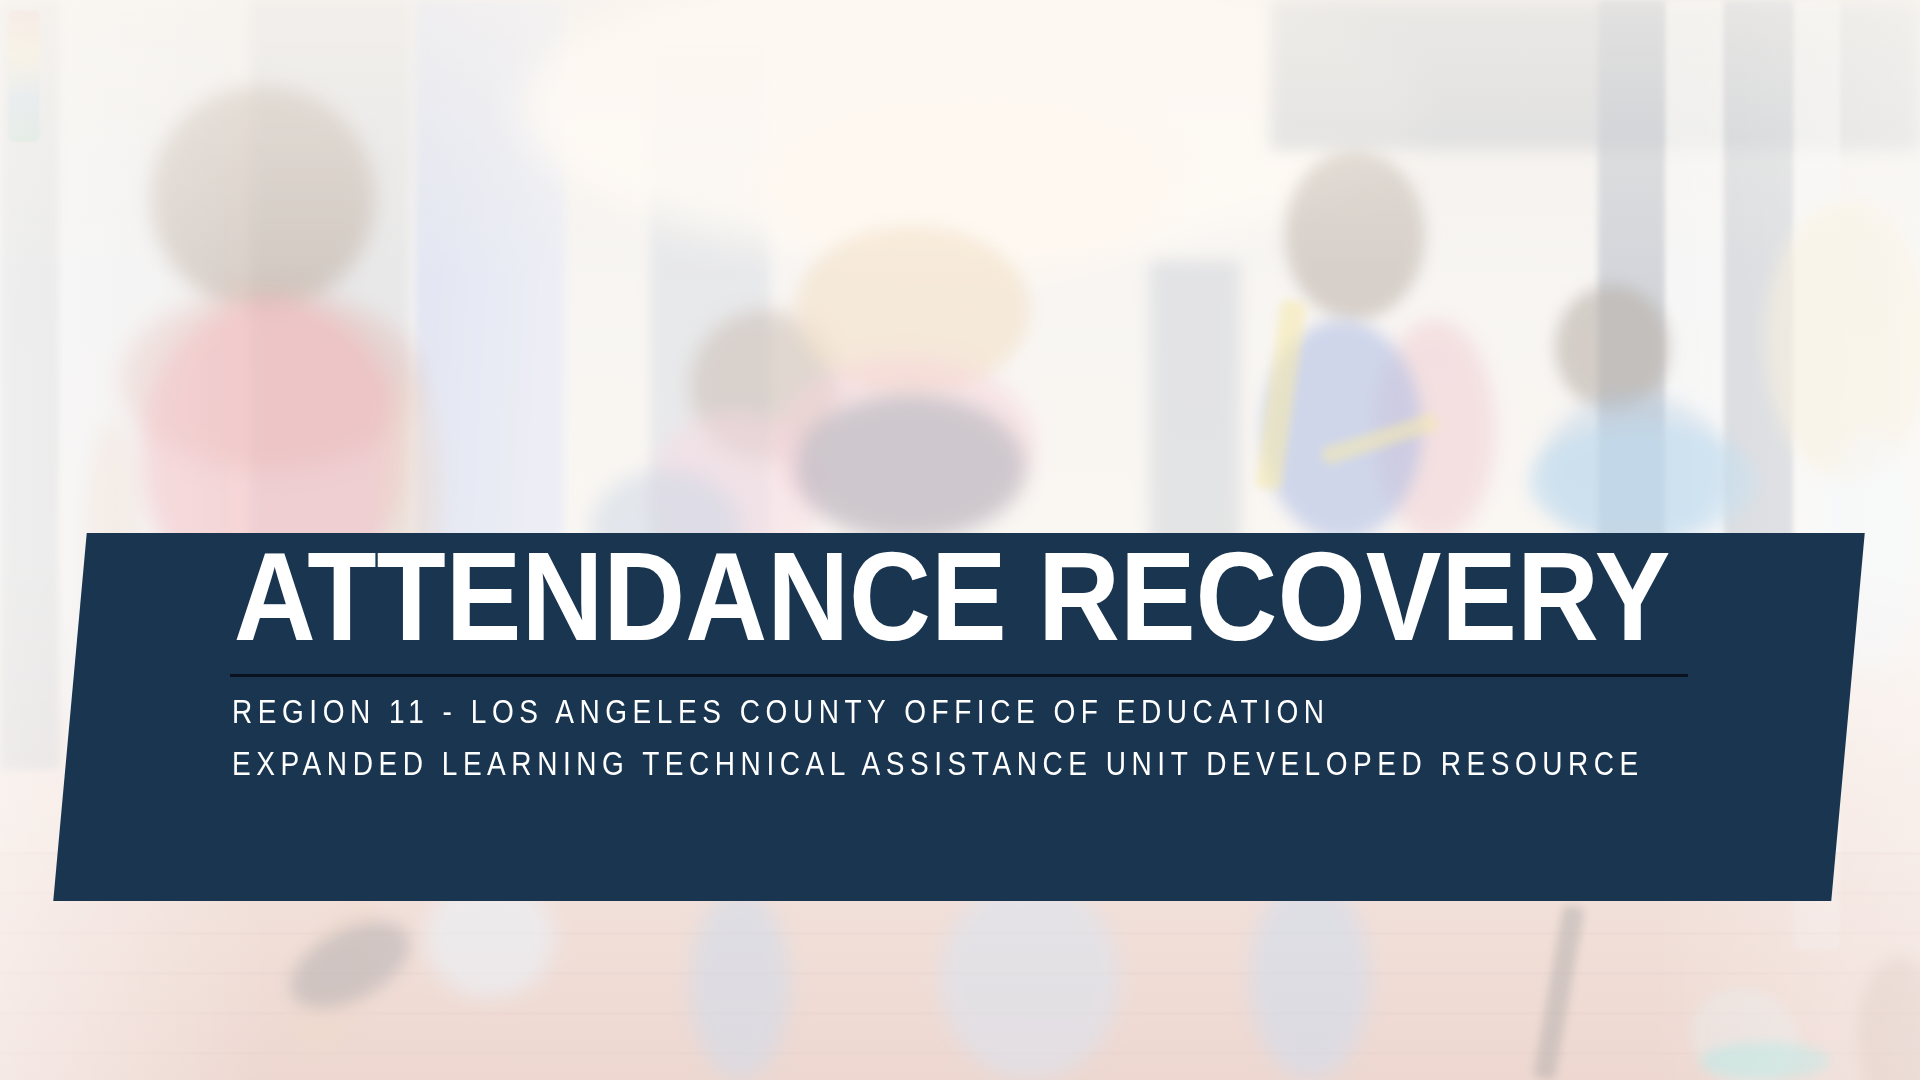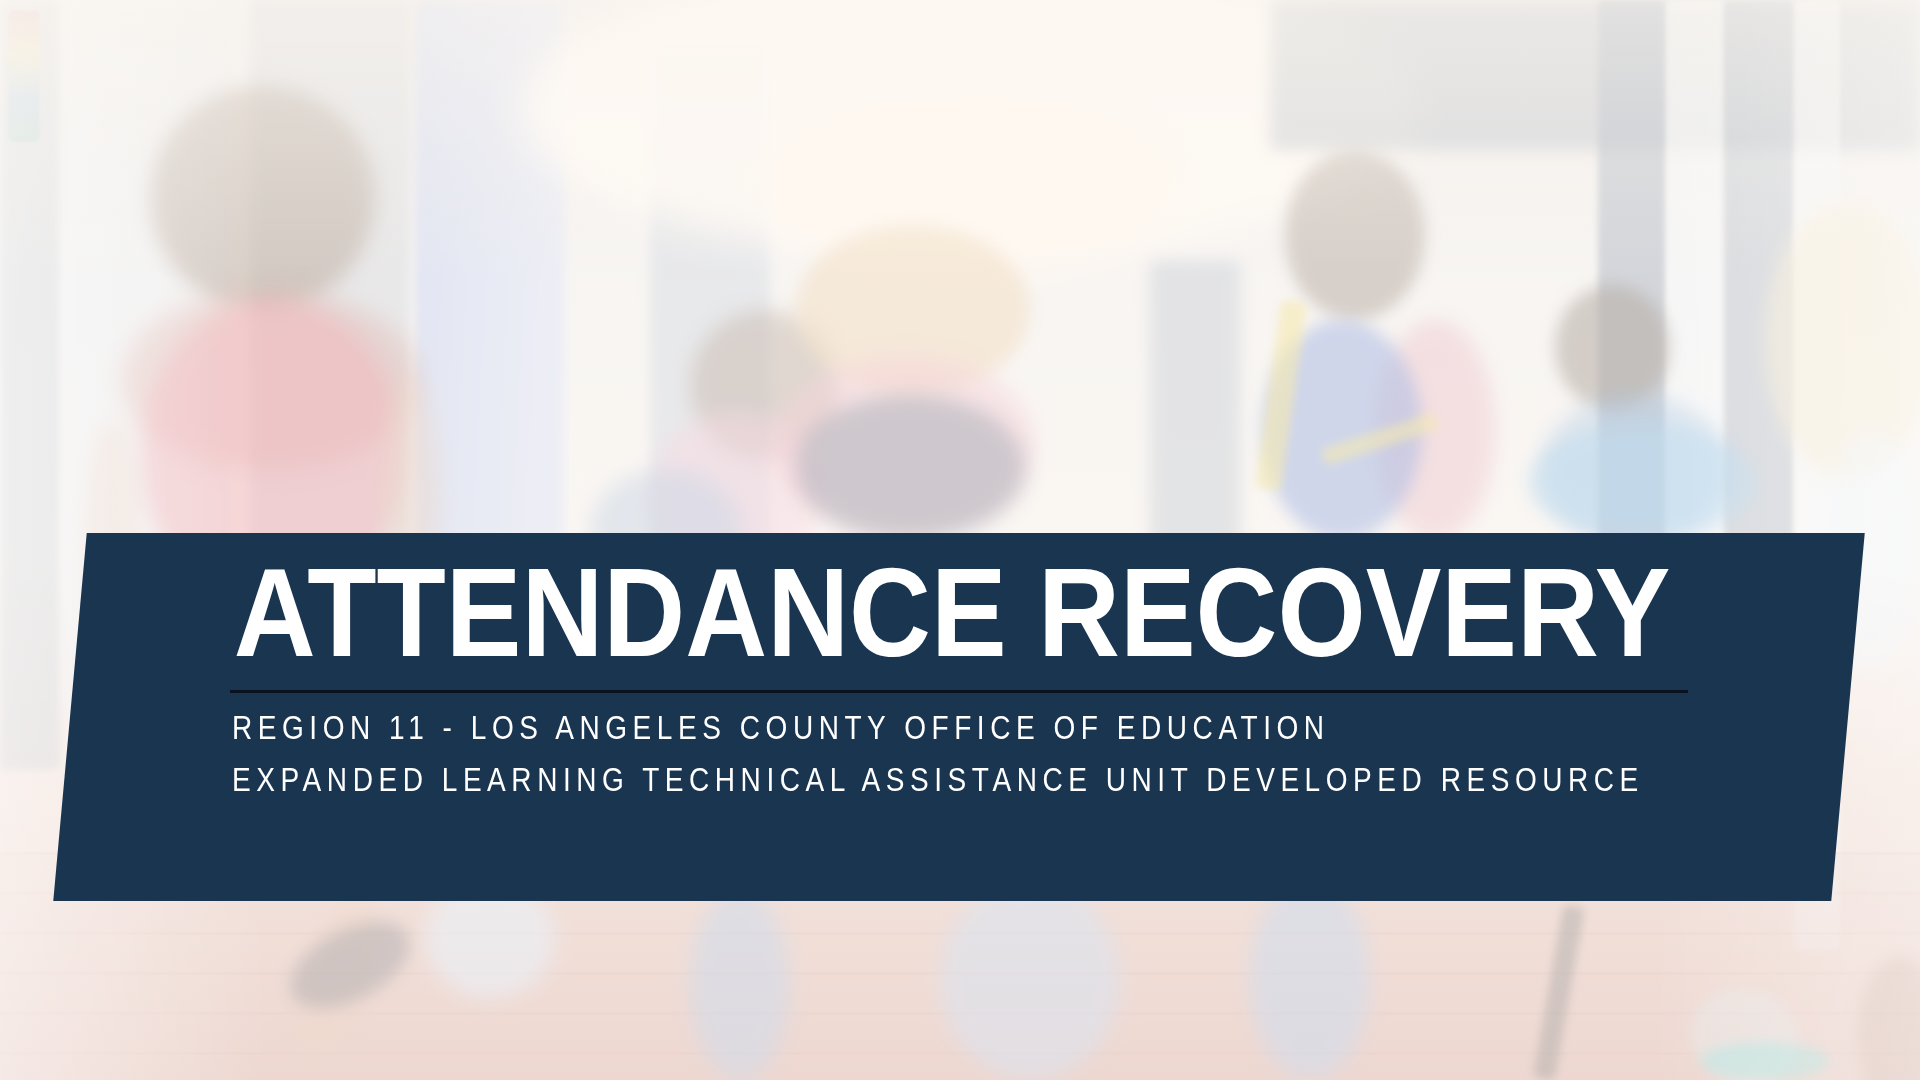--- a/index.html
+++ b/index.html
@@ -28,21 +28,21 @@
     position:absolute;left:70px;top:533px;width:1778px;height:368px;
     background:var(--banner-navy,#1a3550);
     transform:skewX(-5.2deg);
   }
   .banner-content{
     position:absolute;left:215px;top:533px;width:1475px;height:368px;
     display:flex;flex-direction:column;align-items:center;
     color:var(--title-white,#ffffff);
   }
   .line{display:flex;justify-content:center;white-space:nowrap;width:100%;}
-  .title-1{margin-top:17px;font-size:126px;line-height:1;font-weight:700;}
+  .title-1{margin-top:1px;font-size:126px;line-height:1;font-weight:700;}
   .title-1 span{display:inline-block;transform:scaleX(.90);transform-origin:center;letter-spacing:0px;}
   .title-2{margin-top:2px;font-size:92px;line-height:1;font-weight:400;}
   .title-2 span{display:inline-block;transform:scaleX(.88);transform-origin:center;letter-spacing:1px;}
   .separator{margin-top:14px;align-self:flex-start;margin-left:15px;width:1458px;height:3px;
     background:var(--separator-dark,#0a121f);}
   .sub{align-self:flex-start;margin-left:17px;font-size:33px;line-height:1;font-weight:400;
     letter-spacing:6.5px;white-space:nowrap;transform:scaleX(.85);transform-origin:left center;}
   .sub-1{margin-top:18px;}
   .sub-2{margin-top:19px;}
   

